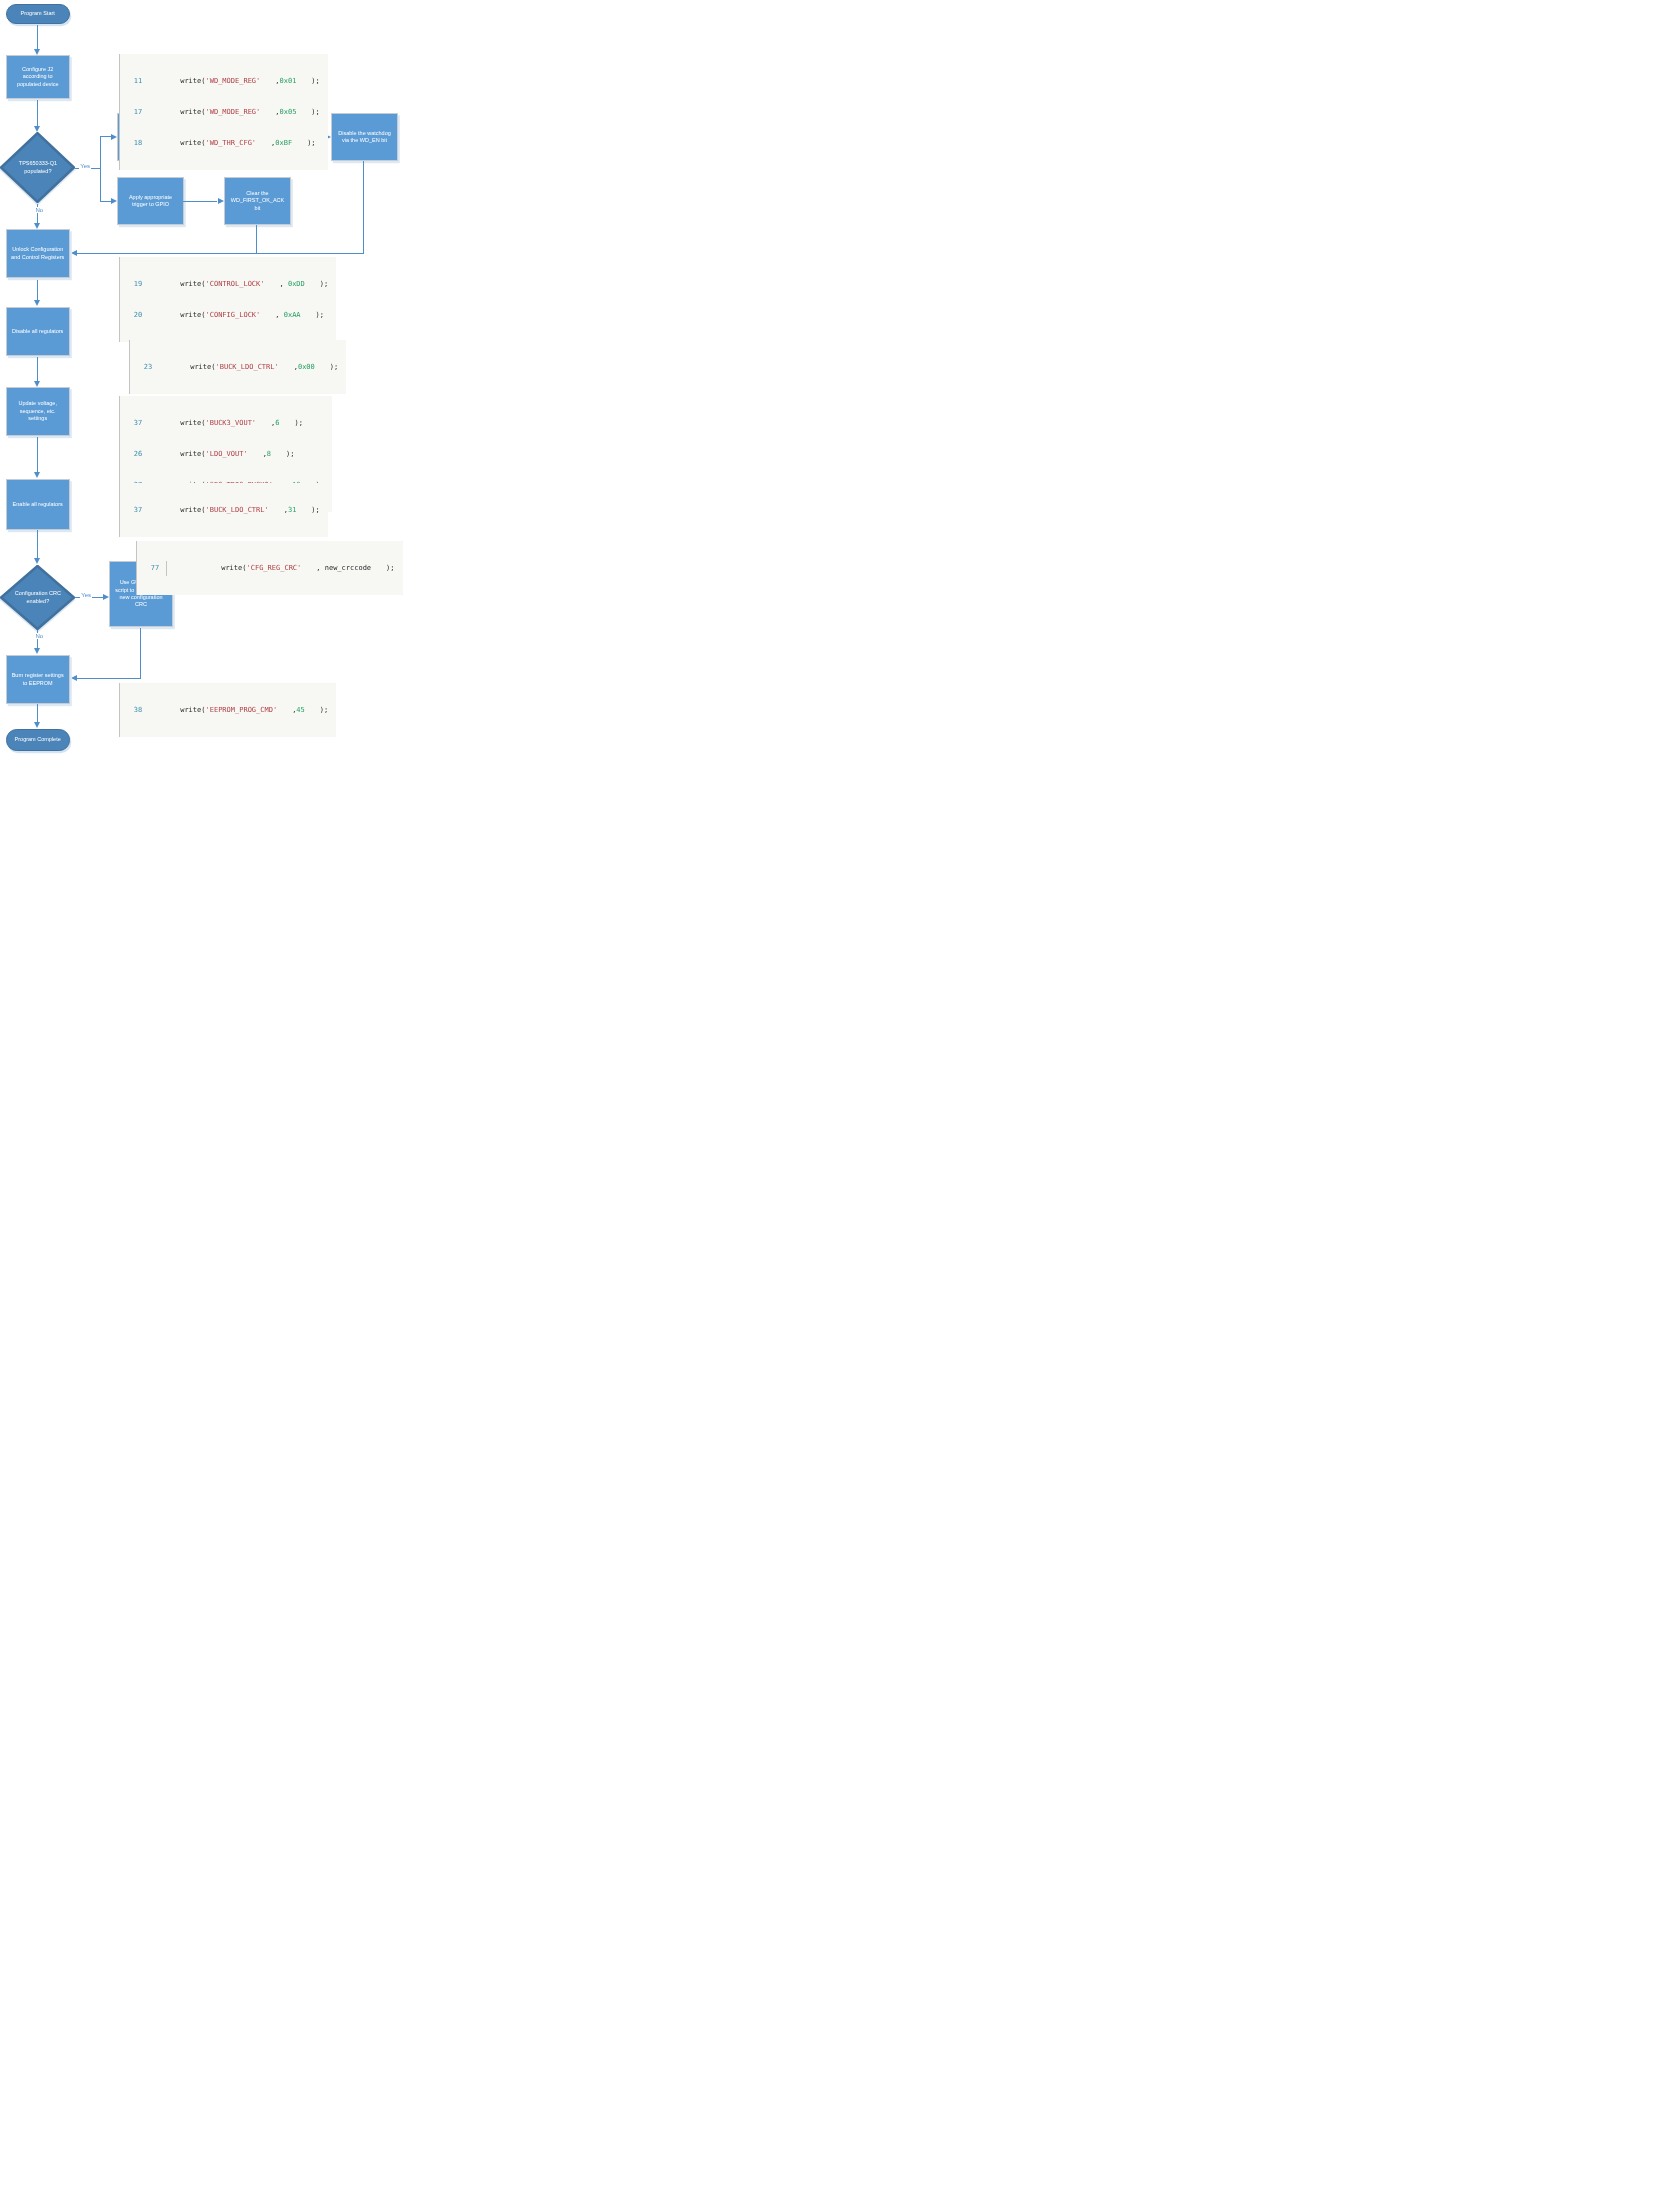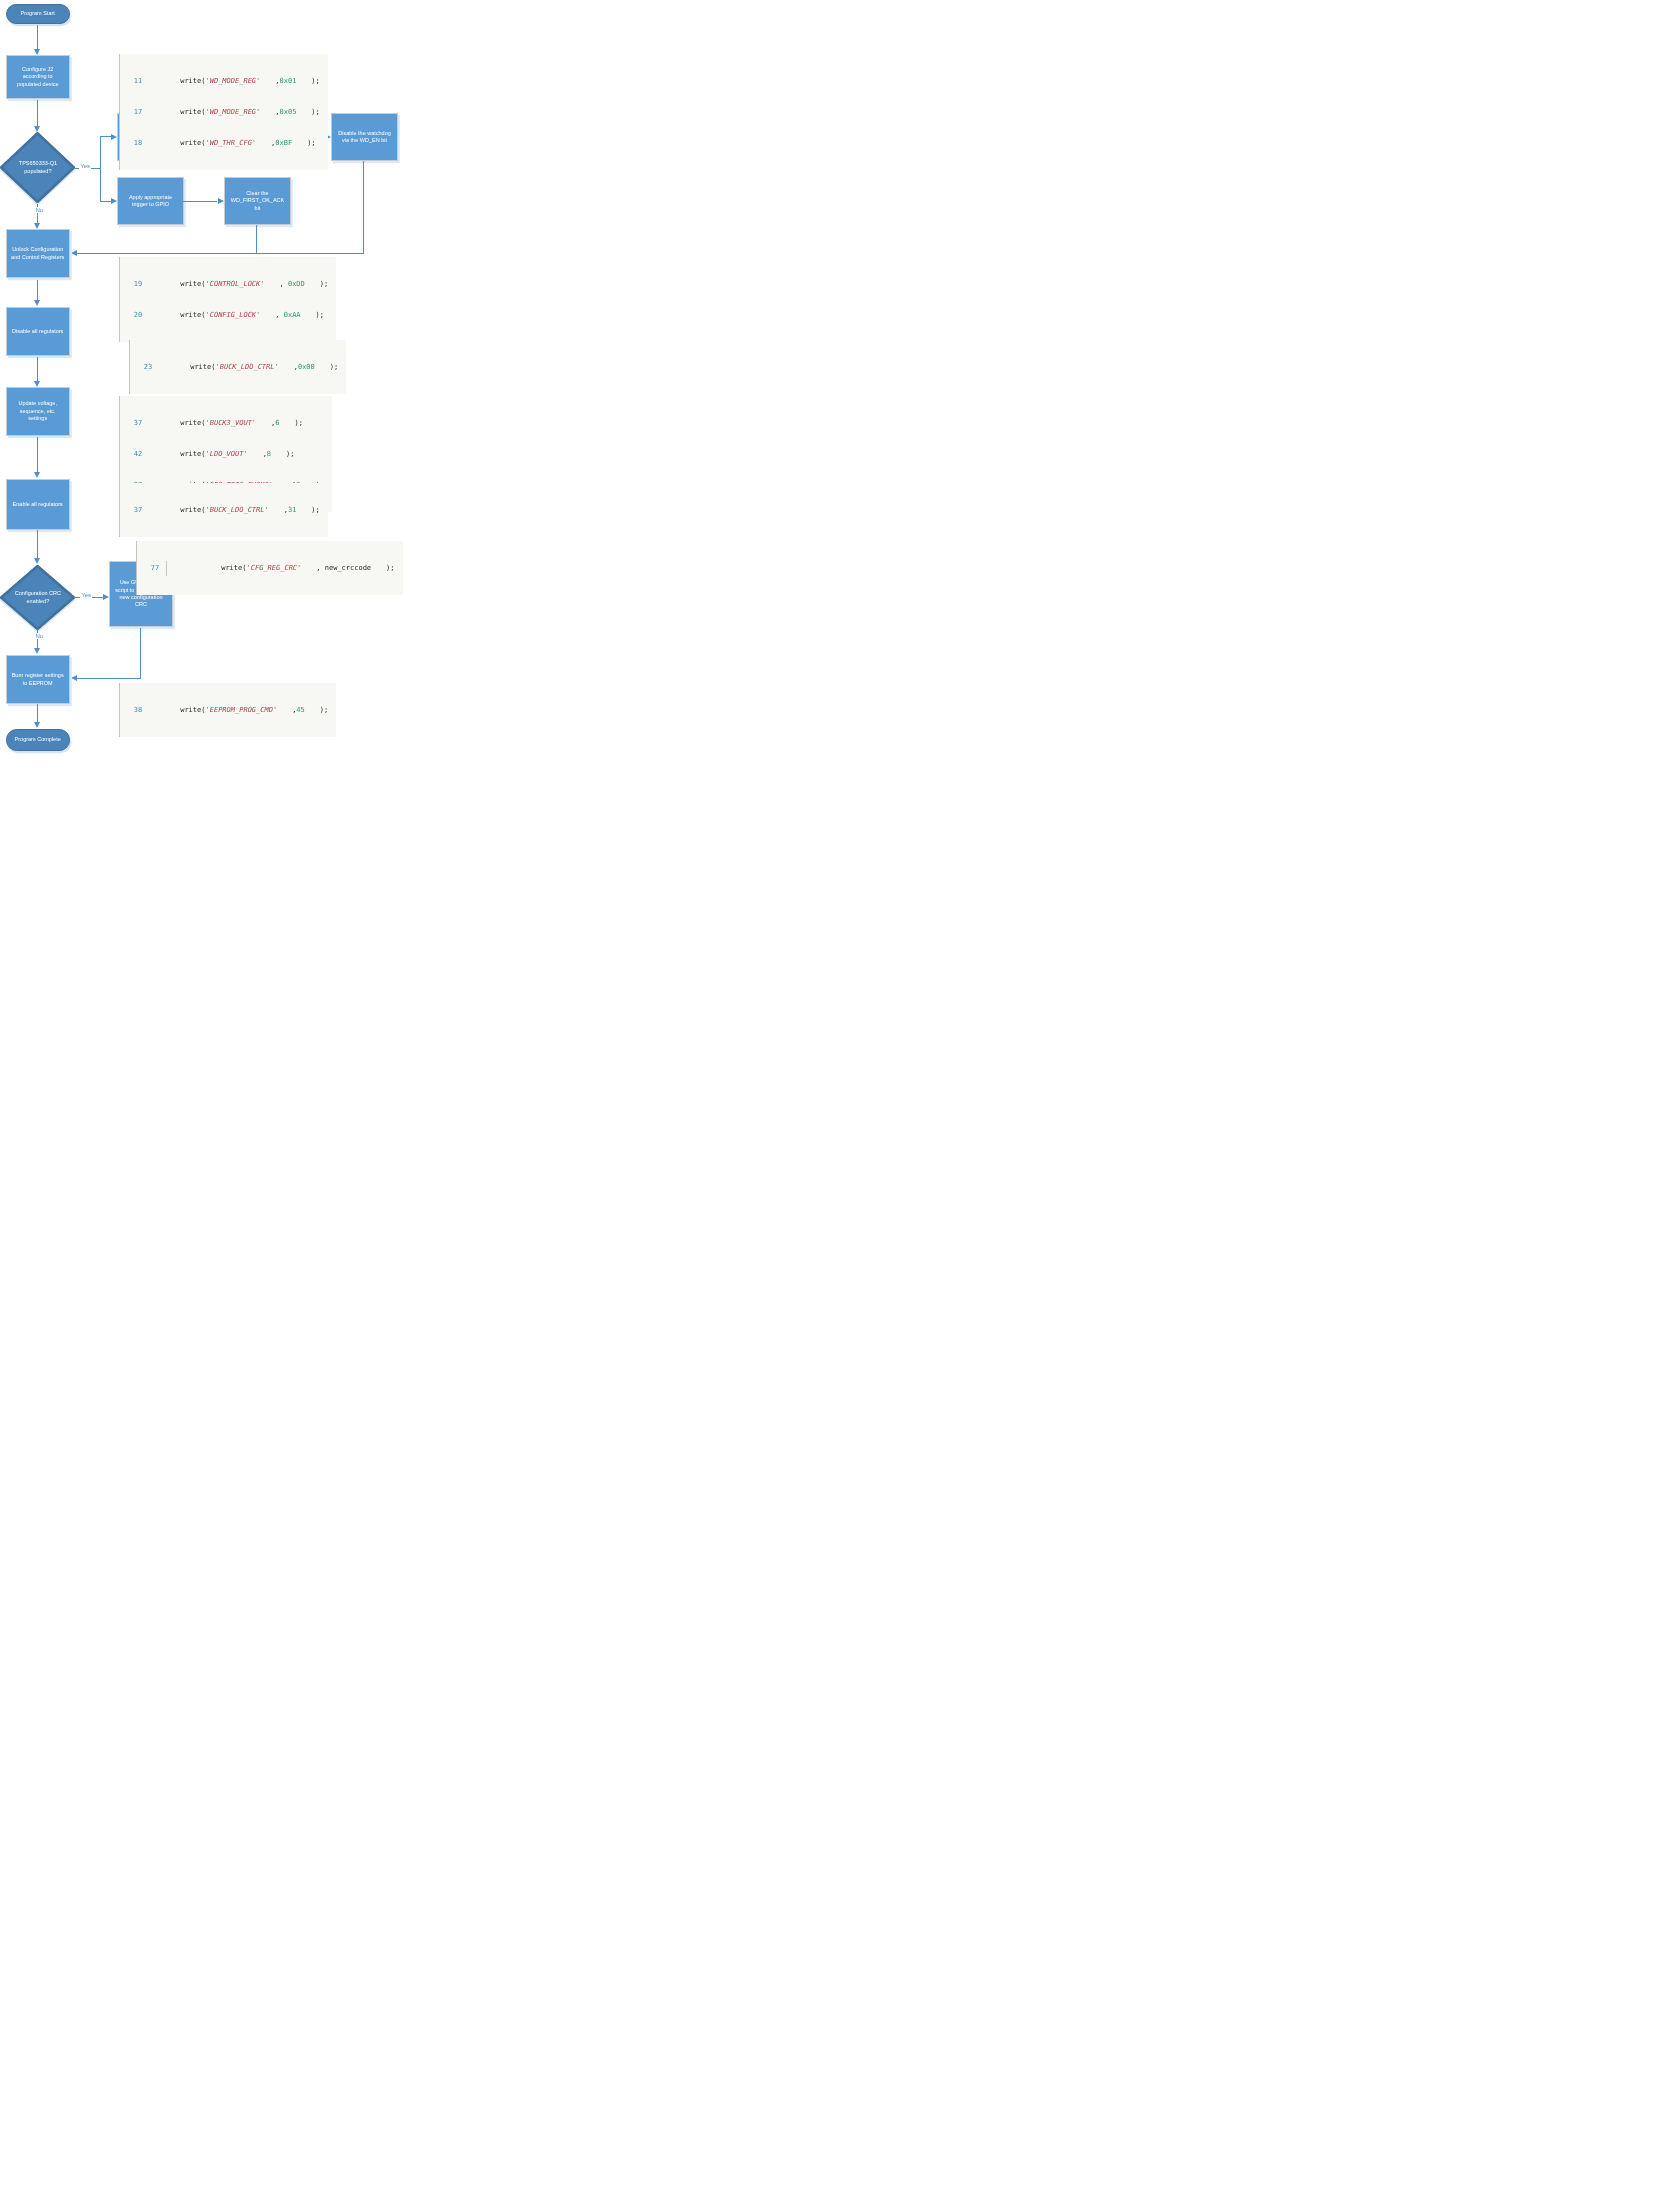--- a/index.html
+++ b/index.html
@@ -26,21 +26,21 @@
         border-bottom:3.5px solid transparent;border-right:6.2px solid #4E8FCB;}
   .edge-label{position:absolute;color:#4E8FCB;font-size:6px;background:#ffffff;padding:0 1.3px;
         text-align:center;}
   
   .code{position:absolute;background:#F7F7F4;border-left:1.3px solid #C4C4C4;
         font-family:"DejaVu Sans Mono", monospace;font-size:7px;color:#2B2B2B;
         padding:3.5px 8px 3.5px 6.2px;white-space:pre;}
   .cl{line-height:15px;white-space:pre;}
   .ln{display:inline-block;width:16px;margin-right:23px;text-align:right;color:#3E8FAE;}
   .code.indent2 .ln{border-right:0.9px solid #C4C4C4;padding-right:7px;margin-right:39px;}
-  .str{color:#B04045;font-style:italic;}
+  .str{color:#B04045;}
   .val[data-kind="num"]{color:#28A163;text-align:right;}
   .val[data-kind="ident"]{color:#2B2B2B;}
   .tx{color:#2B2B2B;margin-left:15px;}
 </style>
 </head>
 <body>
 
 <div class="canvas">
 
   <div class="node pill" style="left:5.7px;top:3.5px;width:64px;height:20px;">
@@ -176,21 +176,21 @@
     <div class="cl"><span class="ln">19</span><span class="tx">write(</span><span class="str">'CONTROL_LOCK'</span><span class="tx">, </span><span class="val" data-kind="num">0xDD</span><span class="tx">);</span></div>
     <div class="cl"><span class="ln">20</span><span class="tx">write(</span><span class="str">'CONFIG_LOCK'</span><span class="tx">, </span><span class="val" data-kind="num">0xAA</span><span class="tx">);</span></div>
   </div>
 
   <div class="code" style="left:129px;top:340px;">
     <div class="cl"><span class="ln">23</span><span class="tx">write(</span><span class="str">'BUCK_LDO_CTRL'</span><span class="tx">,</span><span class="val" data-kind="num">0x00</span><span class="tx">);</span></div>
   </div>
 
   <div class="code" style="left:119px;top:396px;">
     <div class="cl"><span class="ln">37</span><span class="tx">write(</span><span class="str">'BUCK3_VOUT'</span><span class="tx">,</span><span class="val" data-kind="num">6</span><span class="tx">);</span></div>
-    <div class="cl"><span class="ln">42</span><span class="tx">write(</span><span class="str">'LDO_VOUT'</span><span class="tx">,</span><span class="val" data-kind="num">8</span><span class="tx">);</span></div>
+    <div class="cl"><span class="ln">26</span><span class="tx">write(</span><span class="str">'LDO_VOUT'</span><span class="tx">,</span><span class="val" data-kind="num">8</span><span class="tx">);</span></div>
     <div class="cl"><span class="ln">27</span><span class="tx">write(</span><span class="str">'SEQ_TRIG_BUCK2'</span><span class="tx">,</span><span class="val" data-kind="num">10</span><span class="tx">);</span></div>
   </div>
 
   <div class="code" style="left:119px;top:483px;">
     <div class="cl"><span class="ln">37</span><span class="tx">write(</span><span class="str">'BUCK_LDO_CTRL'</span><span class="tx">,</span><span class="val" data-kind="num">31</span><span class="tx">);</span></div>
   </div>
 
   <div class="code indent2" style="left:136px;top:541px;">
     <div class="cl"><span class="ln">77</span><span class="tx">write(</span><span class="str">'CFG_REG_CRC'</span><span class="tx">, </span><span class="val" data-kind="ident">new_crccode</span><span class="tx">);</span></div>
   </div>

